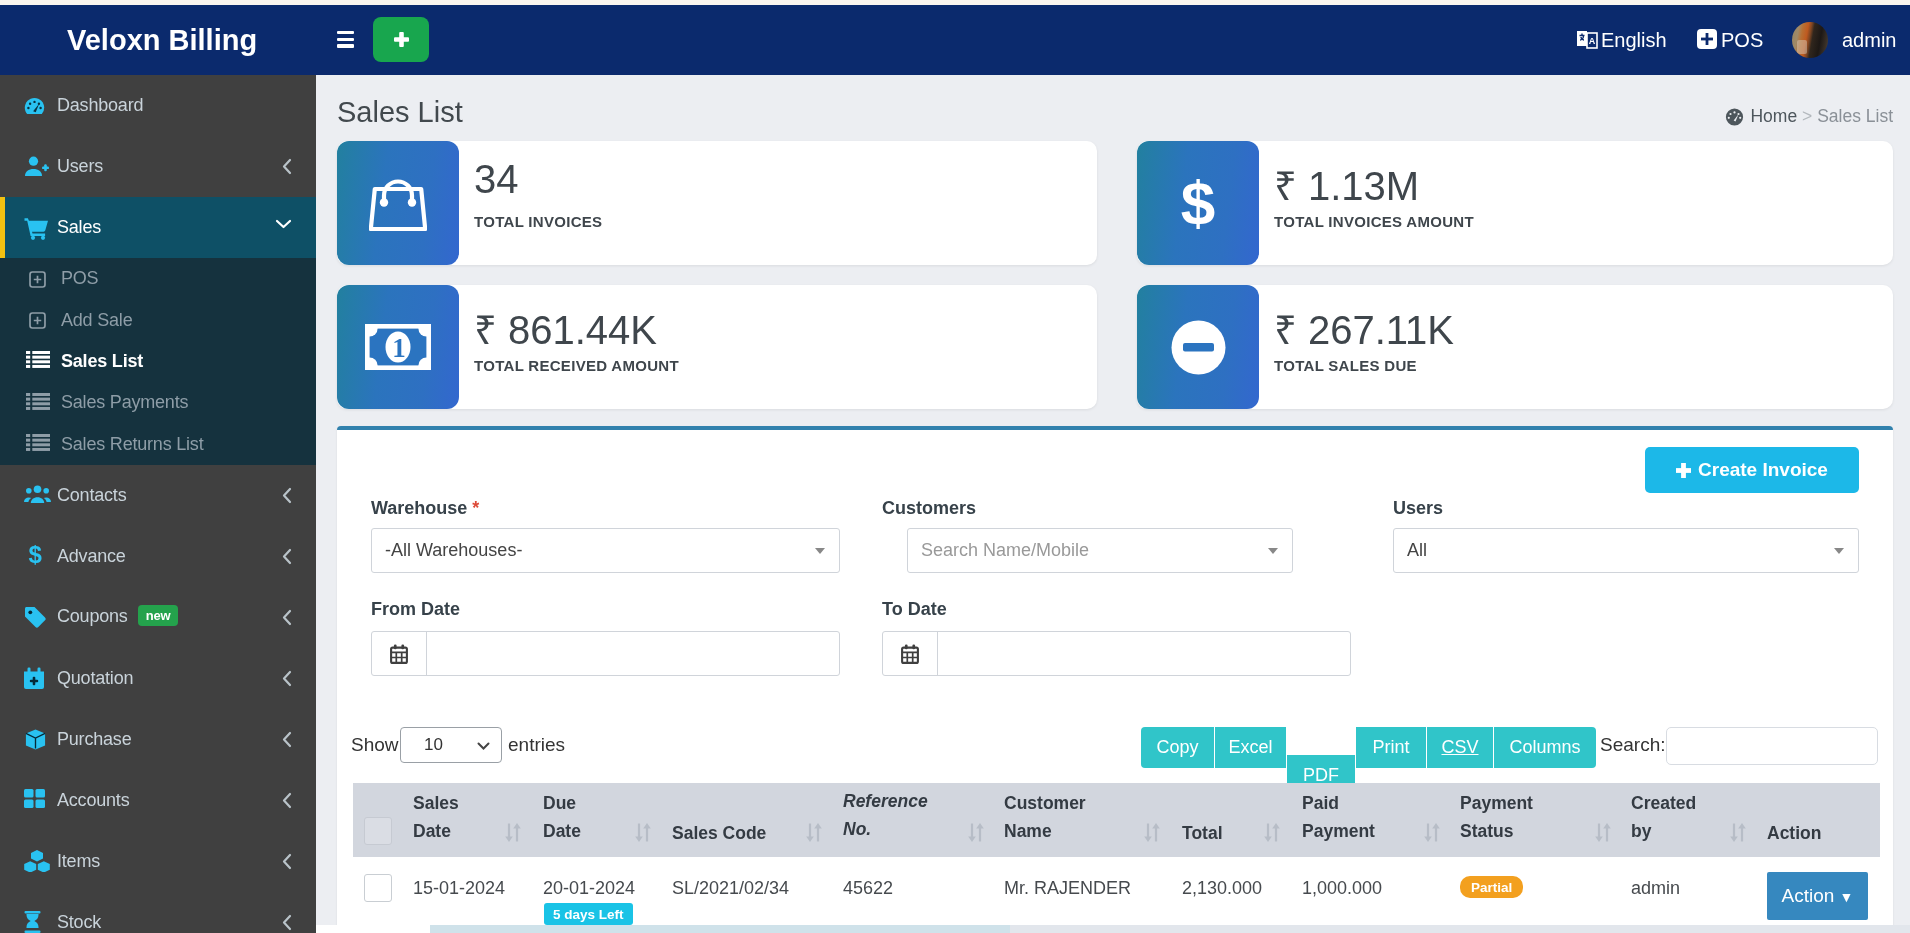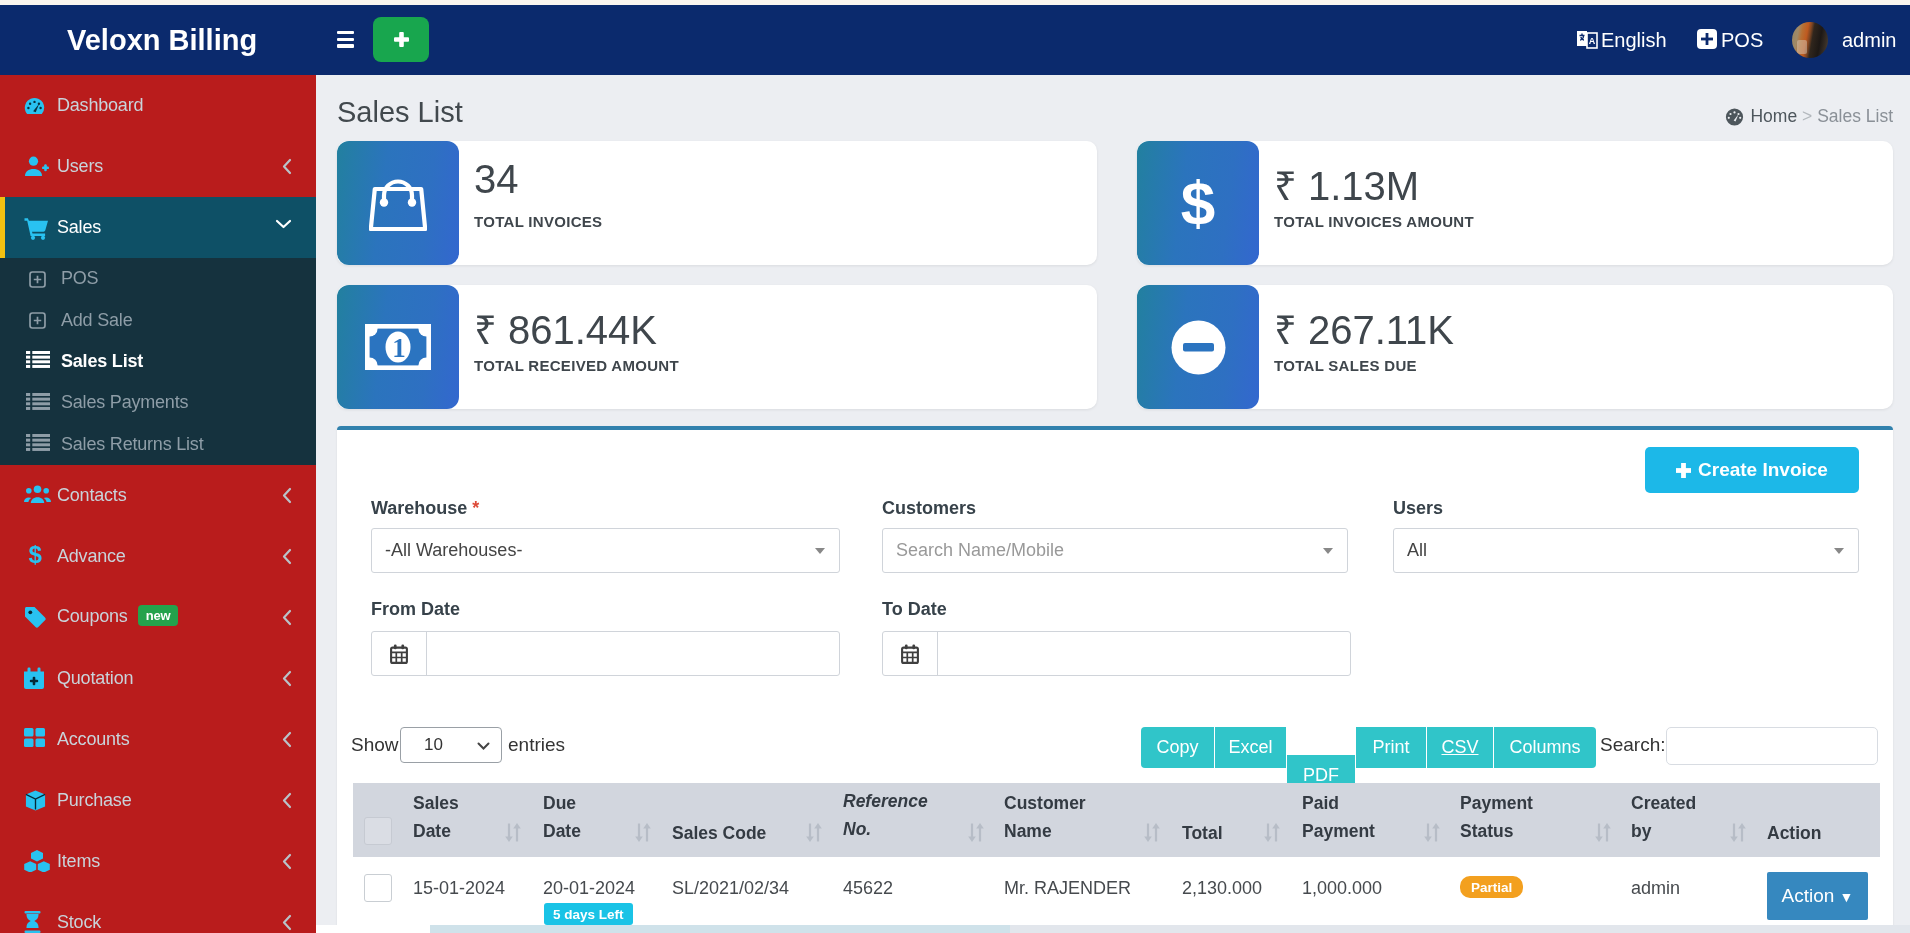--- a/index.html
+++ b/index.html
@@ -13,21 +13,21 @@
 #hamb div { height:3.4px; background:#fff; margin-bottom:3.2px; border-radius:1px;}
 #plusbtn { position:absolute; left:373px; top:12px; width:56px; height:45px; background:#18a64e; border-radius:8px; }
 #plusbtn svg { margin:15px auto 0; }
 .navtxt { color:#fff; font-size:20px; position:absolute; top:24px; }
 .navico { position:absolute; top:24px; }
 #avatar { position:absolute; left:1792px; top:17px; width:36px; height:36px; border-radius:50%; overflow:hidden;
   background: linear-gradient(100deg, #97825f 0%, #a08a68 18%, #b86f32 28%, #bf5a20 40%, #7e4522 48%, #30261d 55%, #1d1815 74%, #3b3128 90%, #5c4e3c 100%);
 }
 #avatar:before { content:""; position:absolute; left:5px; top:18px; width:10px; height:14px; background:#d8d3c8; border-radius:2px; opacity:.45;}
 
-#sidebar { position:absolute; left:0; top:75px; width:316px; height:858px; background:#b91c1c; }
+#sidebar { position:absolute; left:0; top:75px; width:316px; height:858px; background:#404040; }
 .mitem { position:relative; height:61px; display:flex; align-items:center; color:#c9d3da; font-size:18px; letter-spacing:-0.2px; }
 .mitem .mico { position:absolute; left:24px; width:22px; height:22px; }
 .mitem .mtxt { position:absolute; left:57px; }
 .mitem .chev { position:absolute; right:24px; top:22px; }
 #sales-active { background:#0e5066; }
 #sales-active:before { content:""; position:absolute; left:0; top:0; width:5px; height:61px; background:#f3c111; }
 #sales-active .mtxt { color:#fff; }
 #submenu { background:#15323e; }
 .sitem { position:relative; height:41.4px; display:flex; align-items:center; color:#8e9da7; font-size:18px; letter-spacing:-0.2px; }
 .sitem .sico { position:absolute; left:26px; width:24px; height:20px; }
@@ -294,44 +294,44 @@
       </span>
       <span class="mtxt">Quotation</span>
       <span class="chev">
         <svg width="11" height="17" viewBox="0 0 11 17">
           <path d="M9 2 L3 8.5 L9 15" stroke="#b9c3c9" stroke-width="2.2" fill="none" stroke-linecap="round" stroke-linejoin="round"></path>
         </svg>
       </span>
     </div>
   <div class="mitem">
       <span class="mico">
+        <svg width="23" height="23" viewBox="0 0 24 24">
+          <path d="M12 1.5l10 4.2v12.6l-10 4.2L2 18.3V5.7z" fill="#29c2f1"></path>
+          <path d="M12 10.5v11M2 5.7l10 4.8 10-4.8" stroke="#052a38" stroke-width="1.4" fill="none"></path>
+        </svg>
+      </span>
+      <span class="mtxt">Purchase</span>
+      <span class="chev">
+        <svg width="11" height="17" viewBox="0 0 11 17">
+          <path d="M9 2 L3 8.5 L9 15" stroke="#b9c3c9" stroke-width="2.2" fill="none" stroke-linecap="round" stroke-linejoin="round"></path>
+        </svg>
+      </span>
+    </div>
+  <div class="mitem">
+      <span class="mico">
         <svg width="21" height="19" viewBox="0 0 21 19">
           <g fill="#29c2f1">
             <rect x="0" y="0" width="9.5" height="8.5" rx="1.5"></rect>
             <rect x="11.5" y="0" width="9.5" height="8.5" rx="1.5"></rect>
             <rect x="0" y="10.5" width="9.5" height="8.5" rx="1.5"></rect>
             <rect x="11.5" y="10.5" width="9.5" height="8.5" rx="1.5"></rect>
           </g>
         </svg>
       </span>
       <span class="mtxt">Accounts</span>
-      <span class="chev">
-        <svg width="11" height="17" viewBox="0 0 11 17">
-          <path d="M9 2 L3 8.5 L9 15" stroke="#b9c3c9" stroke-width="2.2" fill="none" stroke-linecap="round" stroke-linejoin="round"></path>
-        </svg>
-      </span>
-    </div>
-  <div class="mitem">
-      <span class="mico">
-        <svg width="23" height="23" viewBox="0 0 24 24">
-          <path d="M12 1.5l10 4.2v12.6l-10 4.2L2 18.3V5.7z" fill="#29c2f1"></path>
-          <path d="M12 10.5v11M2 5.7l10 4.8 10-4.8" stroke="#052a38" stroke-width="1.4" fill="none"></path>
-        </svg>
-      </span>
-      <span class="mtxt">Purchase</span>
       <span class="chev">
         <svg width="11" height="17" viewBox="0 0 11 17">
           <path d="M9 2 L3 8.5 L9 15" stroke="#b9c3c9" stroke-width="2.2" fill="none" stroke-linecap="round" stroke-linejoin="round"></path>
         </svg>
       </span>
     </div>
   <div class="mitem">
       <span class="mico">
         <svg width="26" height="22" viewBox="0 0 26 22">
           <g fill="#29c2f1">
@@ -432,21 +432,21 @@
     <div id="createbtn">
         <svg width="15" height="15" viewBox="0 0 15 15" style="margin-right:7px;">
           <rect x="5.1" y="0" width="4.8" height="15" fill="#fff"></rect>
           <rect x="0" y="5.1" width="15" height="4.8" fill="#fff"></rect>
         </svg>
         <span>Create Invoice</span>
       </div>
     <div class="flabel" style="left:34px; top:68px;">Warehouse <span class="red">*</span></div>
     <div class="sel" style="left:34px; top:98px; width:469px;">-All Warehouses-<span class="caret"></span></div>
     <div class="flabel" style="left:545px; top:68px;">Customers</div>
-    <div class="sel ph" style="left:545px; top:98px; width:466px;">Search Name/Mobile<span class="caret"></span></div>
+    <div class="sel ph" style="left:570px; top:98px; width:386px;">Search Name/Mobile<span class="caret"></span></div>
     <div class="flabel" style="left:1056px; top:68px;">Users</div>
     <div class="sel" style="left:1056px; top:98px; width:466px;">All<span class="caret"></span></div>
     <div class="flabel" style="left:34px; top:169px;">From Date</div>
     <div class="dgroup" style="left:34px; top:201px;">
         <span class="addon">
           <svg width="18" height="20" viewBox="0 0 18 20">
             <rect x="1.1" y="3.6" width="15.8" height="15.3" rx="1.5" fill="none" stroke="#3f3f3f" stroke-width="2.1"></rect>
             <path d="M1 8.3h16M6.3 8.3v10.4M11.7 8.3v10.4M1 13.5h16" stroke="#3f3f3f" stroke-width="1.7" fill="none"></path>
             <rect x="3.9" y="0.5" width="2.7" height="4.8" rx="1.2" fill="#3f3f3f"></rect>
             <rect x="11.4" y="0.5" width="2.7" height="4.8" rx="1.2" fill="#3f3f3f"></rect>

